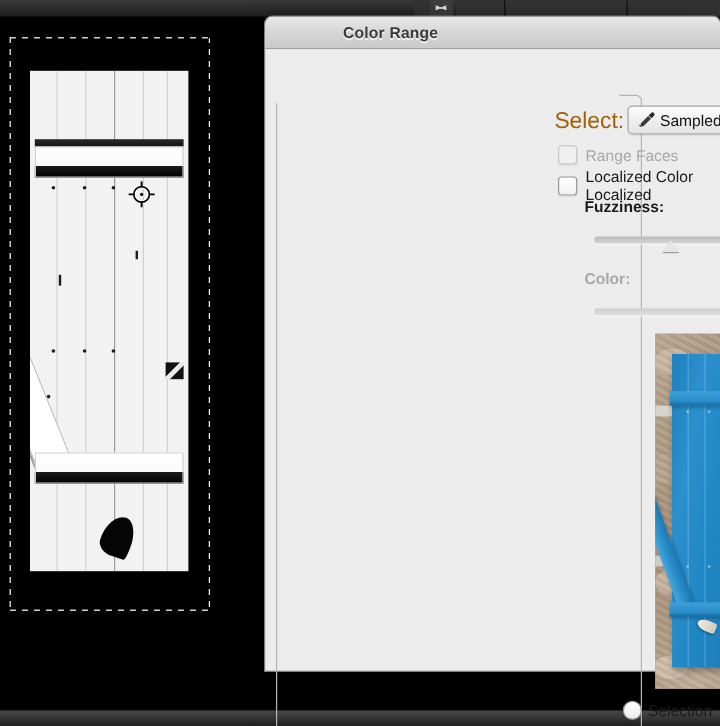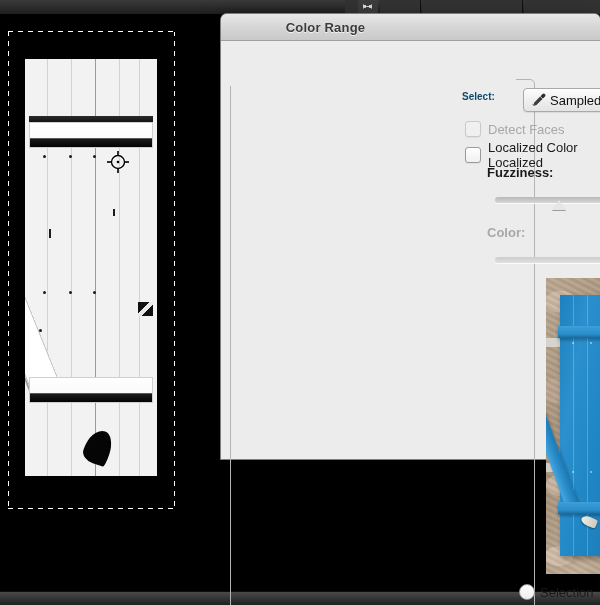--- a/index.html
+++ b/index.html
@@ -88,21 +88,21 @@
     transform:rotate(18deg);
   }
   .mask-art .speck{position:absolute;background:#1c1c1c;}
 
   .target-cursor{
     position:absolute;left:107px;top:137px;width:22px;height:22px;
   }
 
   
   .dialog{
-    position:absolute;left:221px;top:14px;width:379px;height:445px;
+    position:absolute;left:221px;top:14px;width:379px;height:545px;
     background:#ececec;
     box-shadow:0 0 0 1px #7d7d7d, 0 6px 22px rgba(0,0,0,.55);
     border-radius:6px 6px 0 0;
     font-size:13px;color:#1a1a1a;
   }
   .titlebar{
     height:26px;border-radius:6px 6px 0 0;
     background:linear-gradient(to bottom,#e8e8e8 0%,#d6d6d6 50%,#c9c9c9 100%);
     border-bottom:1px solid #a0a0a0;
     display:flex;align-items:center;justify-content:center;
@@ -123,21 +123,21 @@
     position:absolute;left:9px;top:38px;width:303px;height:532px;
     border:1px solid #b4b4b4;border-radius:5px;
     background:transparent;
   }
   .gb-top-gap{
     position:absolute;left:9px;top:32px;height:13px;width:286px;background:#ececec;
   }
 
   .row{position:absolute;display:flex;align-items:center;}
 
-  .lbl-select{left:241px;top:50px;font-size:10px;font-weight:bold;color:#0c4a6e;}
+  .lbl-select{left:241px;top:50px;font-size:19px;font-weight:normal;color:#a16207;}
 
   .popup{
     position:absolute;height:22px;
     background:linear-gradient(to bottom,#fdfdfd,#eeeeee 55%,#e4e4e4);
     border:1px solid #a9a9a9;border-radius:4px;
     box-shadow:0 1px 0 rgba(255,255,255,.7) inset,0 1px 1px rgba(0,0,0,.08);
     display:flex;align-items:center;font-size:13px;color:#111;
   }
   .popup .dropper-mini{
     width:16px;height:14px;margin-left:6px;margin-right:4px;position:relative;flex:none;
@@ -321,21 +321,21 @@
             <path d="M10.1 3.6l2.4 2.4-6.1 6.1-3.1.8.8-3.1 6-6.2z" fill="#3c3c3c"></path>
             <path d="M2.5 12l1.1-.3-.8-.8-.3 1.1z" fill="#111"></path>
           </svg>
         </span>
         <span class="pp-label">Sampled Colors</span>
 
       </div>
 
       <div class="row" id="cb-detect-faces">
         <span class="checkbox dis"></span>
-        <span class="cb-label dis">Detect Faces</span>
+        <span class="cb-label dis">Range Faces</span>
       </div>
 
       <div class="row" id="cb-localized">
         <span class="checkbox"></span>
         <span class="cb-label">Localized Color Localized</span>
       </div>
 
       <div class="row lbl-fuzz">Fuzziness:</div>
 
       <div class="slider" id="fuzz-slider">

